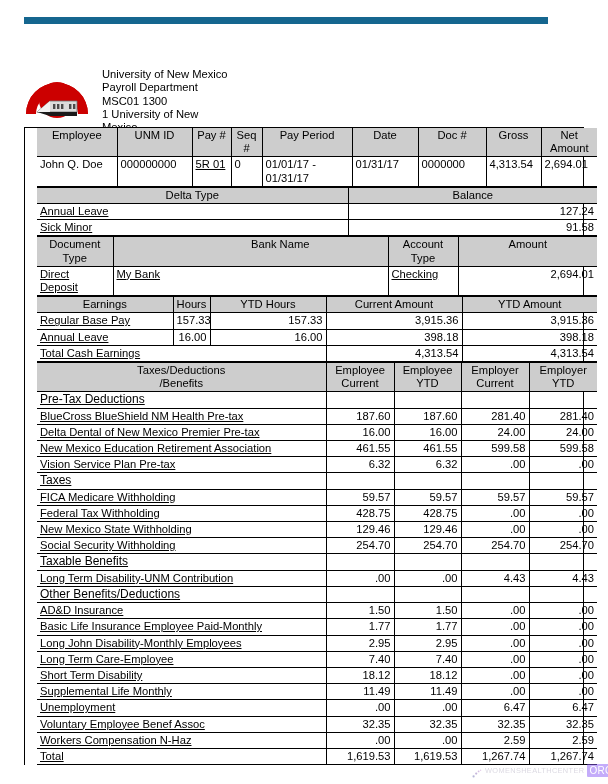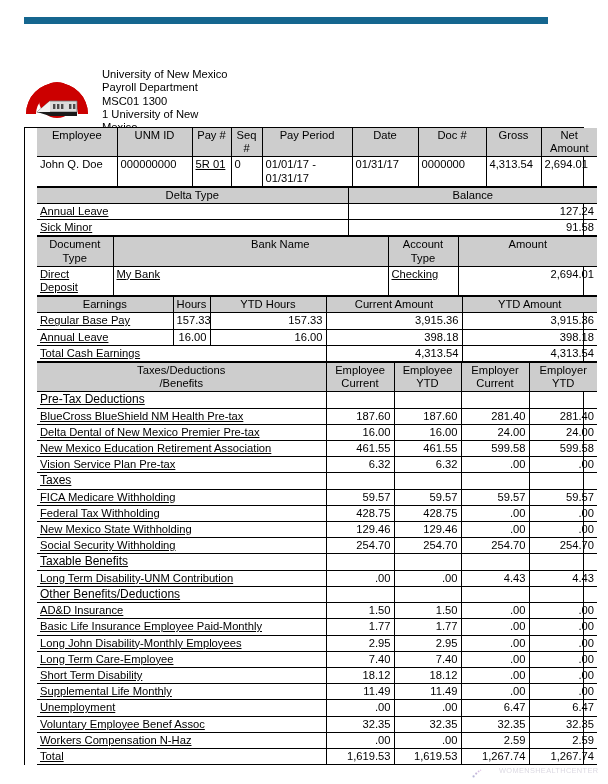--- a/index.html
+++ b/index.html
@@ -108,21 +108,21 @@
 
   
   .watermark {
     position: absolute;
     left: 472px;
     top: 762px;
     width: 128px;
     height: 16px;
     display: flex;
     align-items: center;
-    gap: 17px;
+    gap: 3px;
     opacity: 0.5;
   }
   .wm-text {
     font-size: 7.4px;
     letter-spacing: 0.35px;
     color: #b9b4c6;
     font-family: "Liberation Sans", sans-serif;
   }
   .wm-badge {
     font-size: 10px;

